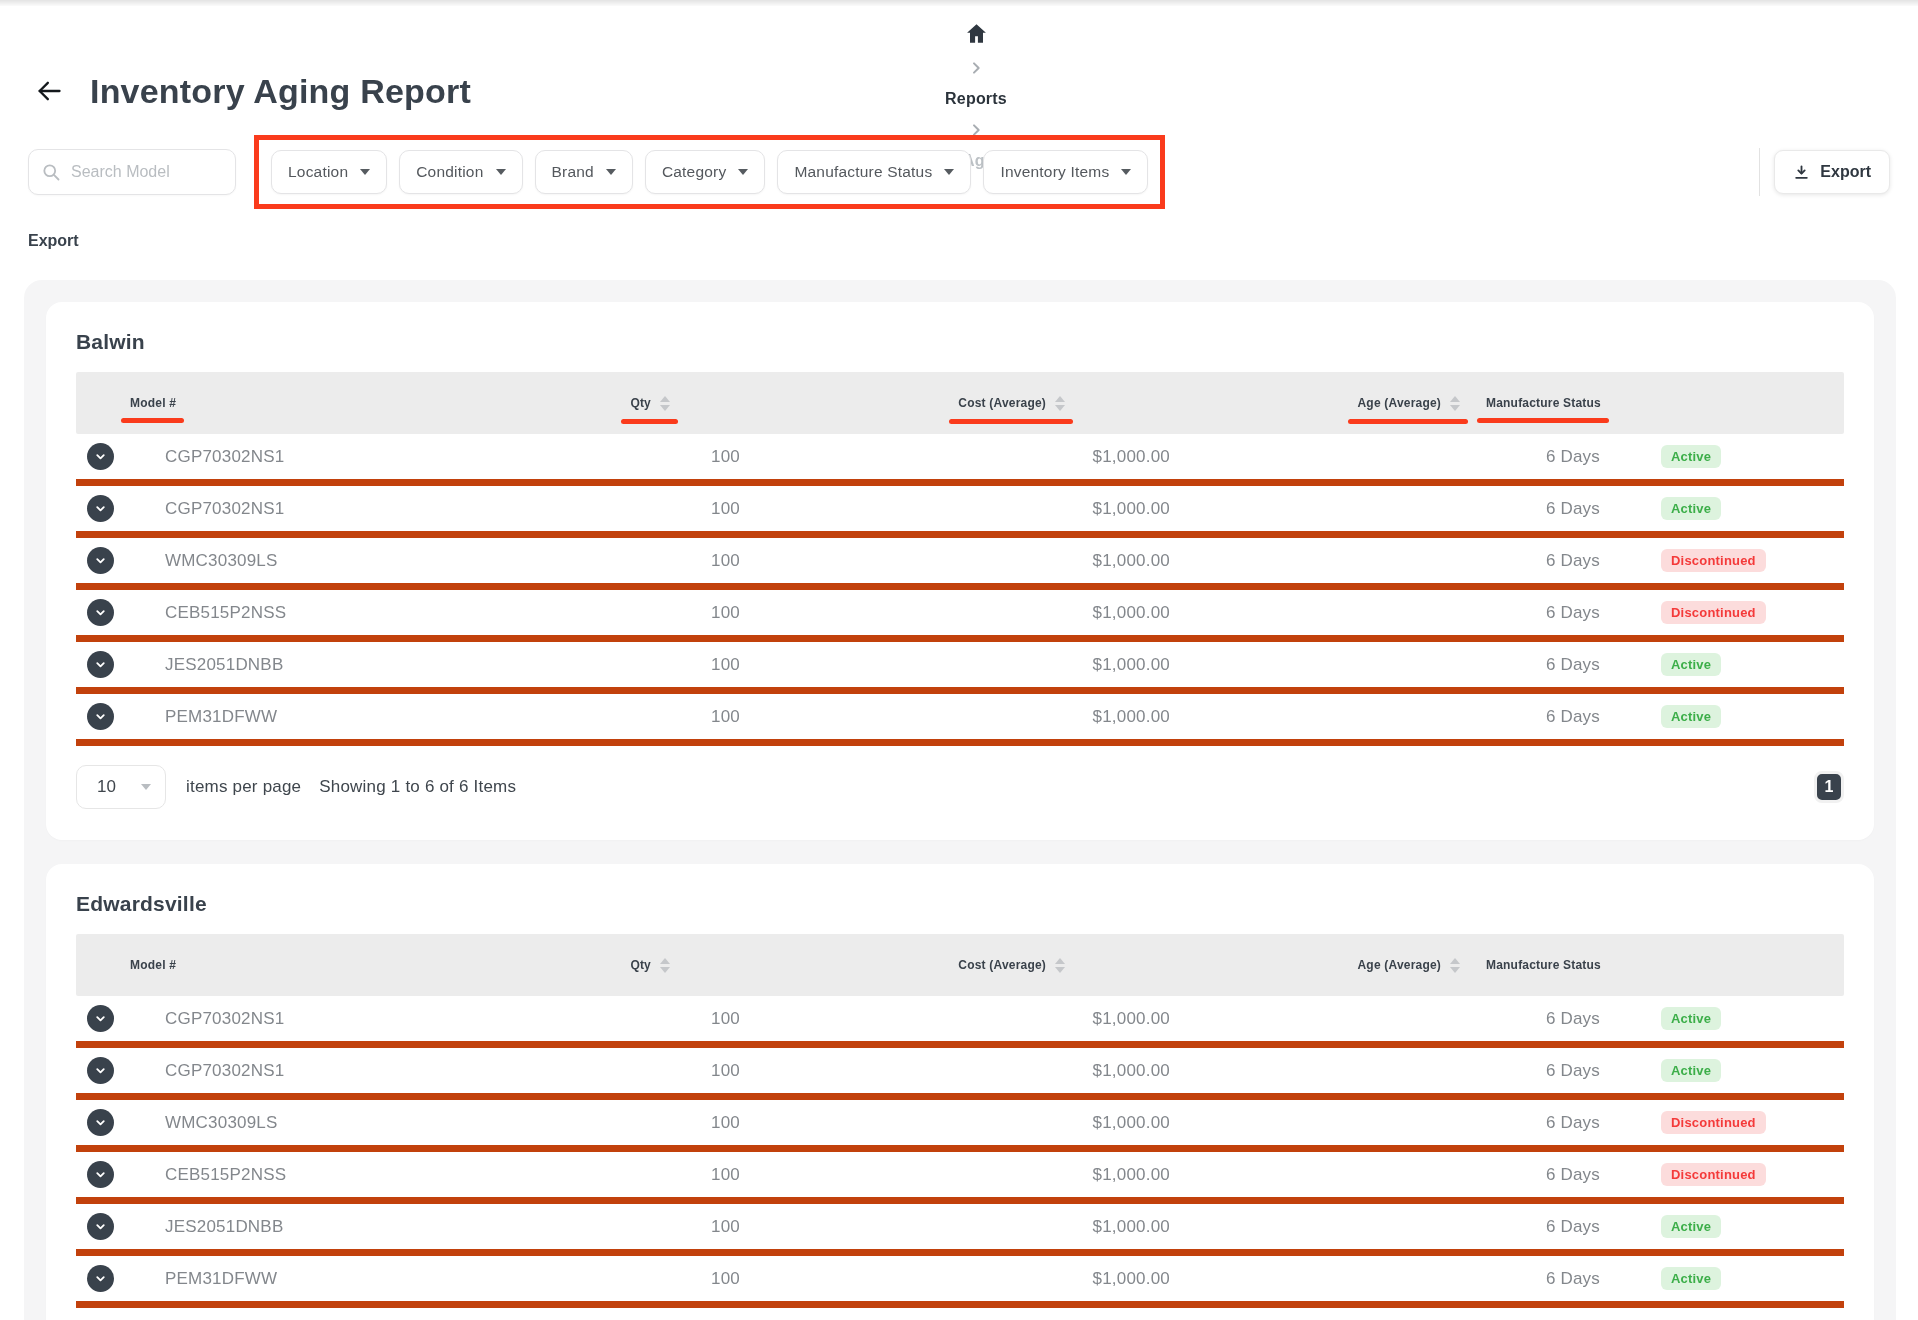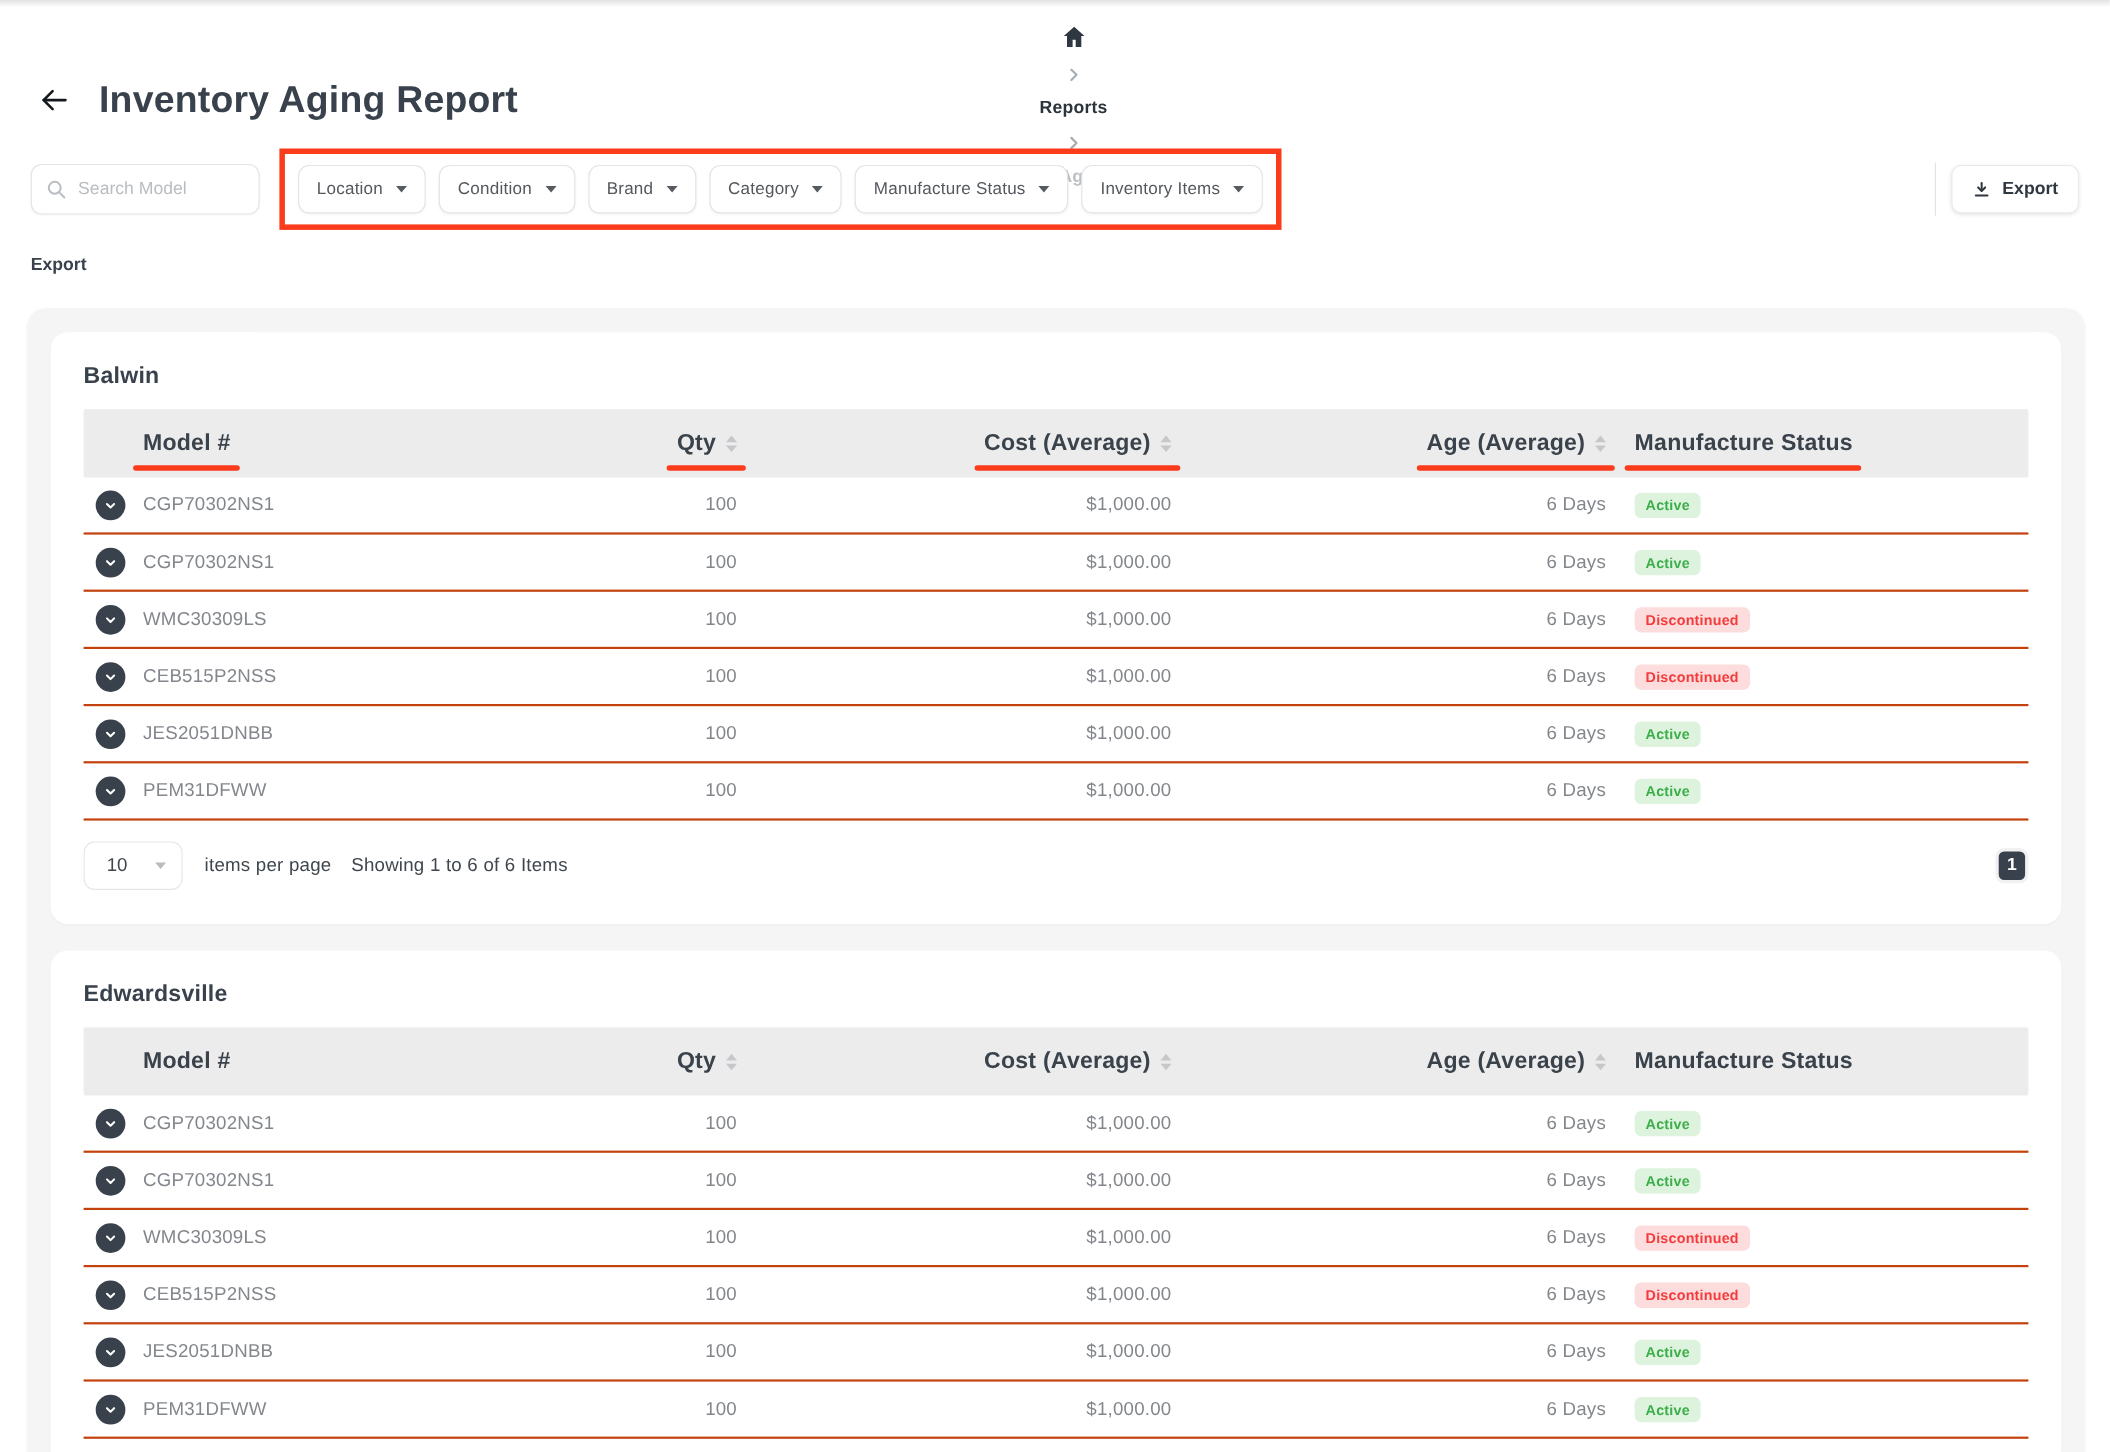--- a/index.html
+++ b/index.html
@@ -46,33 +46,33 @@
       border-radius:18px; padding:22px; min-height:1100px; }
   .card { background:#fff; border-radius:16px; padding:28px 30px 26px 30px; box-shadow:0 1px 2px rgba(0,0,0,.02); }
   .card + .card { margin-top:24px; }
   .section-title { font-size:21px; font-weight:700; color:#39424c; letter-spacing:.2px; }
 
   
   .tbl { margin-top:18px; }
   .tbl-header, .tbl-row { display:grid; grid-template-columns:48px 350px 196px 395px 395px 1fr;
       align-items:center; }
   .tbl-header { background:#ececec; height:62px; border-radius:2px; }
-  .th { font-size:21px; font-weight:700; color:#3a424b; letter-spacing:.2px; }
+  .th { font-size:12px; font-weight:700; color:#3a424b; letter-spacing:.2px; }
   .th .hdr { position:relative; display:inline-flex; align-items:center; }
   .c-model { padding-left:6px; }
   .c-right { text-align:right; justify-self:end; }
   .c-status { padding-left:26px; }
   .sort { display:inline-flex; flex-direction:column; gap:3px; margin-left:9px; }
   .sort i { display:block; width:0; height:0; border-left:5px solid transparent; border-right:5px solid transparent; }
   .sort .up { border-bottom:6px solid #c5c7ca; }
   .sort .dn { border-top:6px solid #c5c7ca; }
   .annotated .hdr::after { content:""; position:absolute; left:-9px; right:-8px; bottom:-13px;
       height:5px; border-radius:3px; background:#fa3b1c; }
 
-  .tbl-row { height:52px; border-bottom:2px solid #c2410c; }
+  .tbl-row { height:52px; border-bottom:7px solid #c2410c;gap:35px; }
   .cell { font-size:17px; color:#83878c; letter-spacing:.2px; }
   .expand-cell { display:flex; justify-content:center; }
   .expand-btn { width:27px; height:27px; border-radius:50%; background:#39424c; border:none;
       display:flex; align-items:center; justify-content:center; cursor:pointer; }
   .badge { display:inline-block; padding:4px 10px; border-radius:6px; font-size:13px; font-weight:700;
       letter-spacing:.2px; }
   .badge[data-type="active"] { color:#3cae49; background:#ddf3de; }
   .badge[data-type="discontinued"] { color:#f43a3a; background:#fcdcdc; }
 
   

